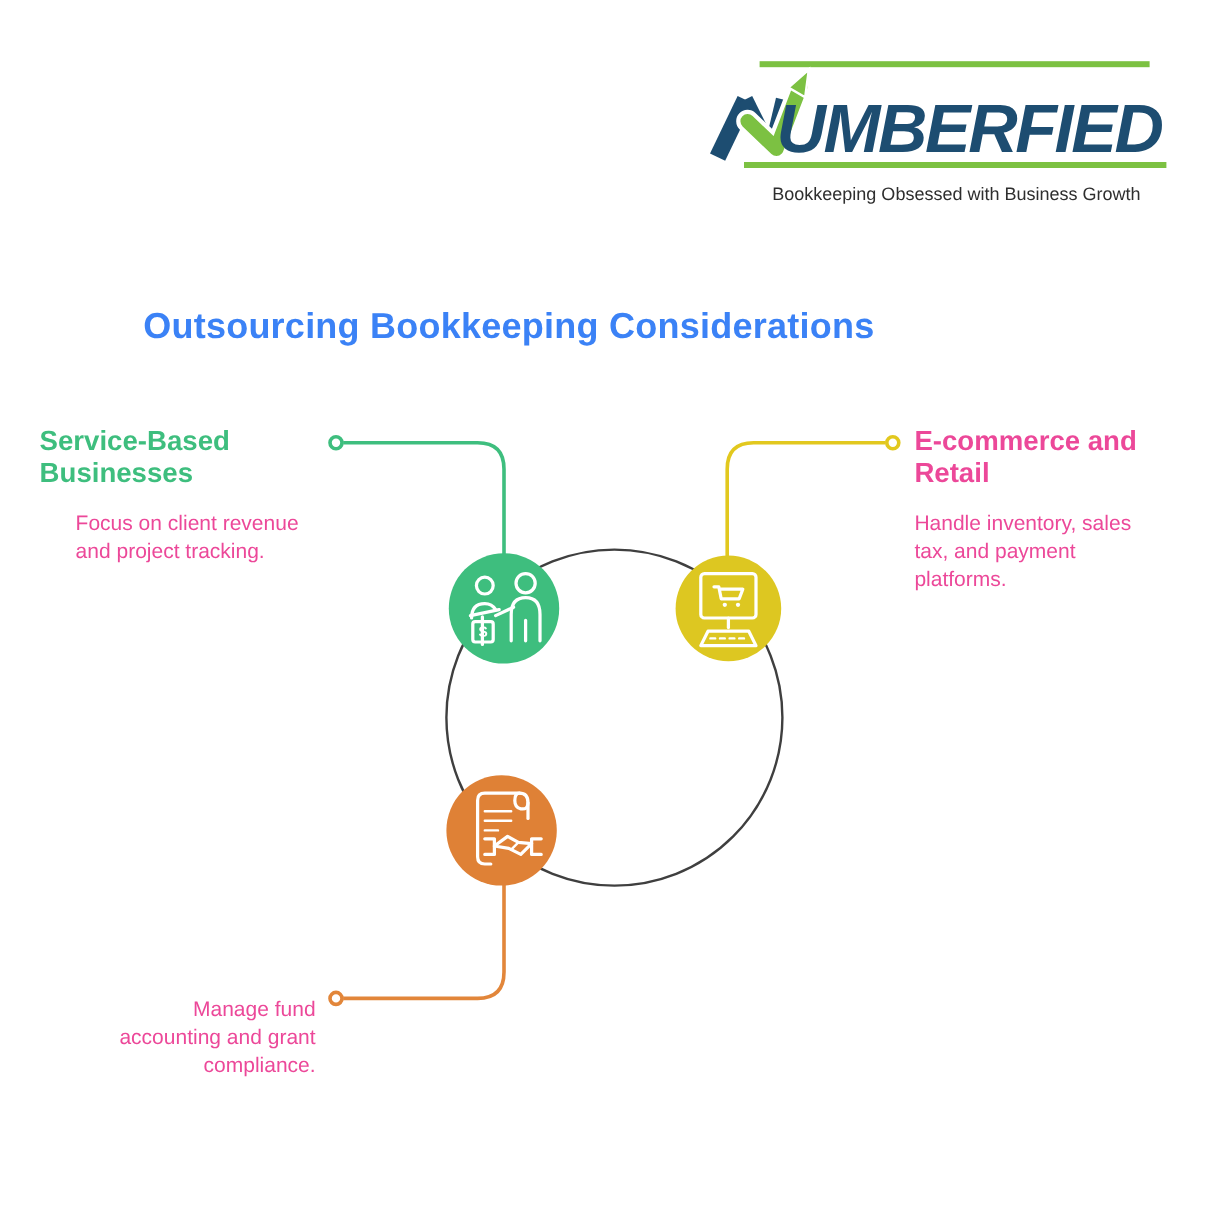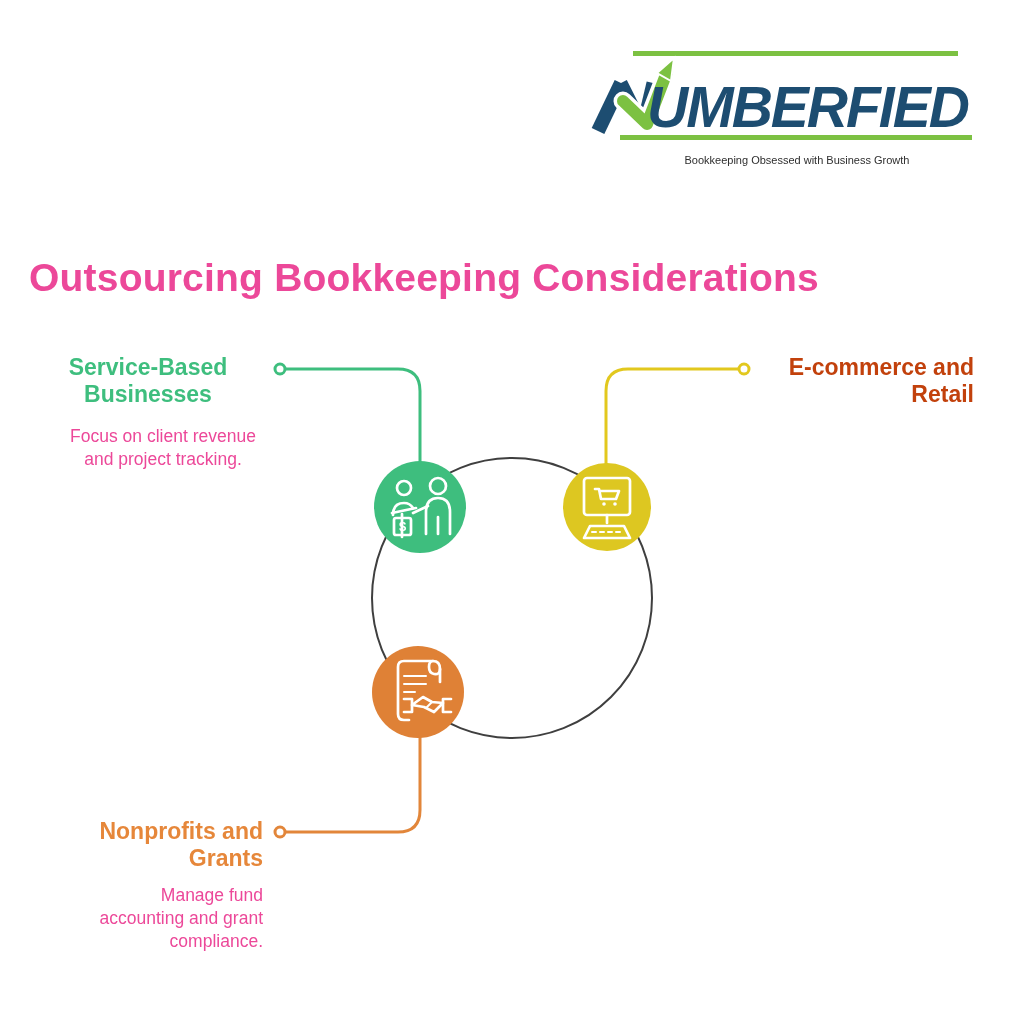--- a/index.html
+++ b/index.html
@@ -6,48 +6,48 @@
   body{
     width:1024px;height:1024px;position:relative;background:#ffffff;
     font-family:"Liberation Sans",sans-serif;overflow:hidden;
   }
   
   .logo-wrap{position:absolute;left:585px;top:47px;width:400px;height:135px;}
   .logo-svg{position:absolute;left:0;top:0;}
   .brand-rest{font-family:"Liberation Sans",sans-serif;font-style:italic;font-weight:700;
     font-size:57px;letter-spacing:-2px;fill:#1d4d71;}
   .tagline{position:absolute;left:27px;top:107px;width:370px;text-align:center;
-    font-size:11px;color:#2e2e2e;}
+    font-size:15px;color:#2e2e2e;}
   
   .page-title{position:absolute;left:0;top:256px;width:848px;text-align:center;
-    font-size:39px;font-weight:700;color:#ec4899;margin:0;letter-spacing:.2px;}
+    font-size:30px;font-weight:700;color:#3b82f6;margin:0;letter-spacing:.2px;}
   
   .diagram-svg{position:absolute;left:0;top:0;}
   .ring{fill:none;stroke:#3f3f3f;stroke-width:2;}
   .conn{fill:none;stroke-width:3;}
   .conn-green{stroke:#3ebe7e;}
   .conn-yellow{stroke:#e2c81e;}
   .conn-orange{stroke:#e2863a;}
   .marker{fill:#ffffff;stroke-width:3;}
   .node-green{fill:#3ebe7e;}
   .node-yellow{fill:#ddc721;}
   .node-orange{fill:#df8136;}
   .ic{fill:none;stroke:#ffffff;stroke-width:2.7;stroke-linecap:round;stroke-linejoin:round;}
   .ic-thin{fill:none;stroke:#ffffff;stroke-width:2;stroke-linecap:round;}
   .ic-fill{fill:#ffffff;stroke:none;}
   .dollar{font-size:13px;font-weight:700;fill:#ffffff;}
   
   .block{position:absolute;}
   .block h2{margin:0;font-size:23px;font-weight:700;line-height:27px;}
   .block p{margin:17px 0 0;font-size:17.5px;line-height:23px;color:#ec4899;}
-  .blk-service{right:761px;top:354px;width:230px;text-align:center;}
+  .blk-service{right:761px;top:354px;width:230px;text-align:left;}
   .blk-service h2{color:#3ebe7e;}
   .blk-service p{width:200px;margin-left:auto;}
   .blk-ecom{left:762px;top:354px;width:212px;text-align:left;}
-  .blk-ecom h2{color:#c2410c;text-align:right;}
+  .blk-ecom h2{color:#ec4899;}
   .blk-ecom p{width:200px;}
   .blk-nonprofit{right:761px;top:818px;width:230px;text-align:right;}
   .blk-nonprofit h2{color:#e6873a;}
   .blk-nonprofit p{width:170px;margin-left:auto;margin-top:12px;}
 </style>
 </head>
 <body>
 
 <div class="logo-wrap">
   <svg class="logo-svg" width="400" height="105" viewBox="0 0 400 105">
@@ -130,18 +130,18 @@
   </g>
 </svg>
 
 <div class="block blk-service">
   <h2>Service-Based Businesses</h2>
   <p>Focus on client revenue and project tracking.</p>
 </div>
 
 <div class="block blk-ecom">
   <h2>E-commerce and Retail</h2>
+  <p>Handle inventory, sales tax, and payment platforms.</p>
 </div>
 
 <div class="block blk-nonprofit">
-  <h2>Nonprofits and Grants</h2>
   <p>Manage fund accounting and grant compliance.</p>
 </div>
 
 </body></html>

